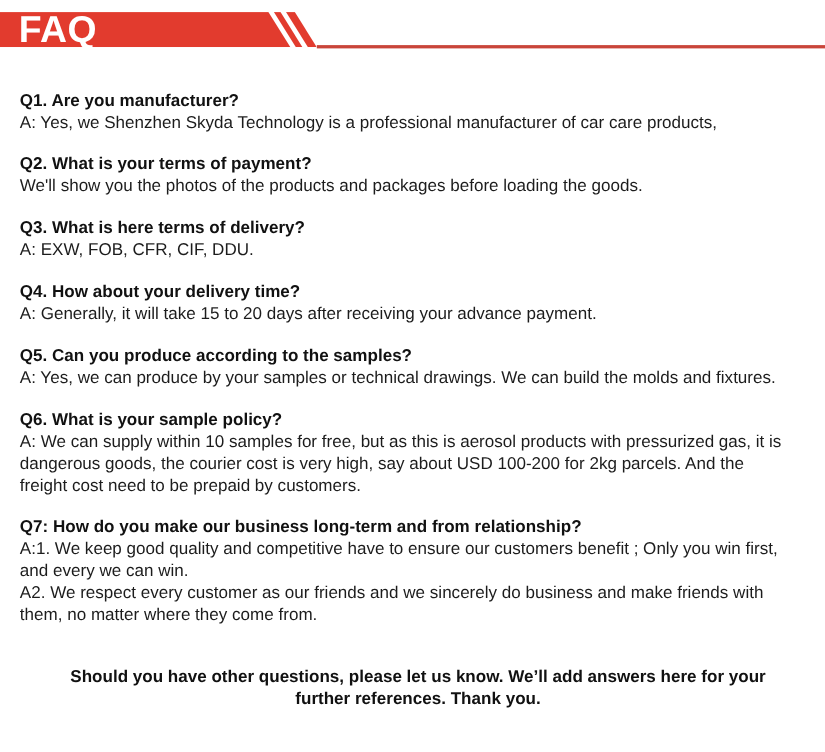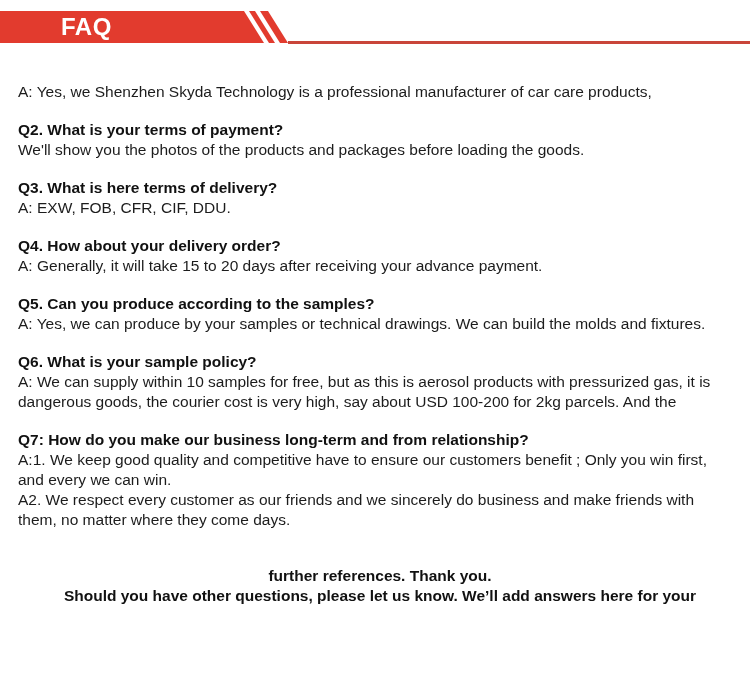--- a/index.html
+++ b/index.html
@@ -17,21 +17,21 @@
   .header { position: relative; height: 55px; }
   .banner {
     position: absolute; left: 0; top: 11px;
     width: 288px; height: 32px;
     background: var(--accent, #e23b2e);
     clip-path: polygon(0 0, 268px 0, 288px 100%, 0 100%);
   }
   .faq-title {
     position: absolute; left: 17px; top: 11px; height: 32px;
     display: flex; align-items: center;
-    color: #ffffff; font-size: 24px; font-weight: bold; letter-spacing: 0.5px; margin-left: 44px;
+    color: #ffffff; font-size: 34px; font-weight: bold; letter-spacing: 0.5px;
   }
   .stripe {
     position: absolute; top: 11px; height: 32px; width: 5px;
     background: #ffffff;
     transform-origin: top left;
     transform: skewX(32deg);
   }
   .stripe.s1 { left: 244px; }
   .stripe.s2 { left: 255px; }
   .underline {
@@ -68,56 +68,58 @@
     <div class="banner"></div>
     <div class="stripe s1"></div>
     <div class="stripe s2"></div>
     <div class="underline"></div>
     <div class="faq-title">FAQ</div>
   </div>
 
   <div class="content">
 
     <div class="qa">
+      <div class="question">Q1. Are you manufacturer?</div>
       <div class="answer-line">A: Yes, we Shenzhen Skyda Technology is a professional manufacturer of car care products,</div>
     </div>
 
     <div class="qa">
       <div class="question">Q2. What is your terms of payment?</div>
       <div class="answer-line">We'll show you the photos of the products and packages before loading the goods.</div>
     </div>
 
     <div class="qa">
       <div class="question">Q3. What is here terms of delivery?</div>
       <div class="answer-line">A: EXW, FOB, CFR, CIF, DDU.</div>
     </div>
 
     <div class="qa">
-      <div class="question">Q4. How about your delivery order?</div>
+      <div class="question">Q4. How about your delivery time?</div>
       <div class="answer-line">A: Generally, it will take 15 to 20 days after receiving your advance payment.</div>
     </div>
 
     <div class="qa">
       <div class="question">Q5. Can you produce according to the samples?</div>
       <div class="answer-line">A: Yes, we can produce by your samples or technical drawings. We can build the molds and fixtures.</div>
     </div>
 
     <div class="qa">
       <div class="question">Q6. What is your sample policy?</div>
       <div class="answer-line">A: We can supply within 10 samples for free, but as this is aerosol products with pressurized gas, it is</div>
       <div class="answer-line">dangerous goods, the courier cost is very high, say about USD 100-200 for 2kg parcels. And the</div>
+      <div class="answer-line">freight cost need to be prepaid by customers.</div>
     </div>
 
     <div class="qa">
       <div class="question">Q7: How do you make our business long-term and from relationship?</div>
       <div class="answer-line">A:1. We keep good quality and competitive have to ensure our customers benefit ; Only you win first,</div>
       <div class="answer-line">and every we can win.</div>
       <div class="answer-line">A2. We respect every customer as our friends and we sincerely do business and make friends with</div>
-      <div class="answer-line">them, no matter where they come days.</div>
+      <div class="answer-line">them, no matter where they come from.</div>
     </div>
 
     <div class="footer">
+      <div>Should you have other questions, please let us know. We’ll add answers here for your</div>
       <div>further references. Thank you.</div>
-      <div>Should you have other questions, please let us know. We’ll add answers here for your</div>
     </div>
 
   </div>
 </div>
 
 </body></html>

